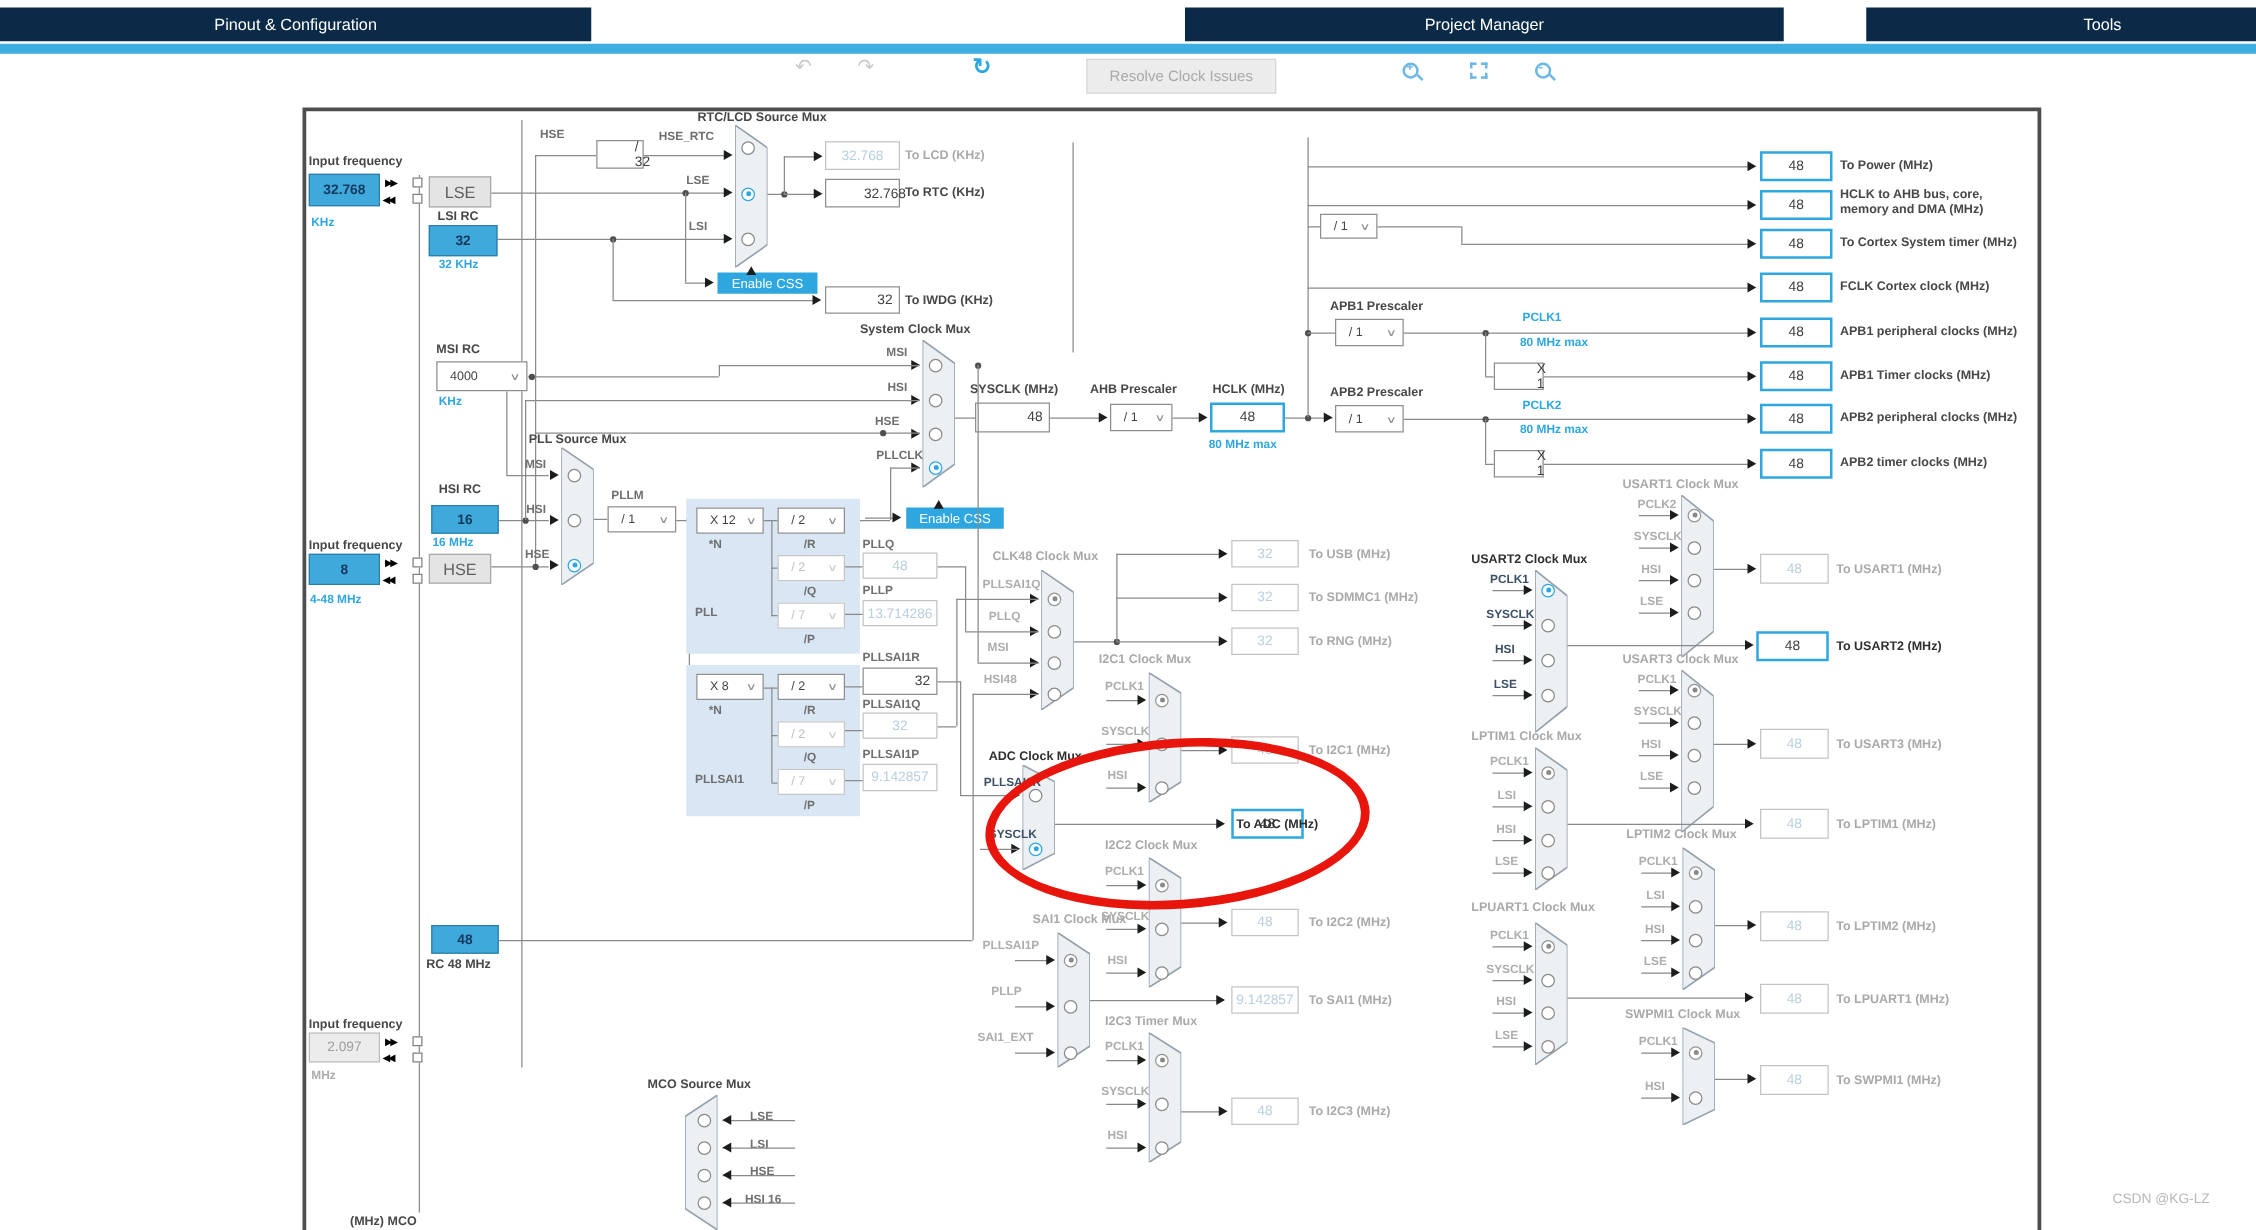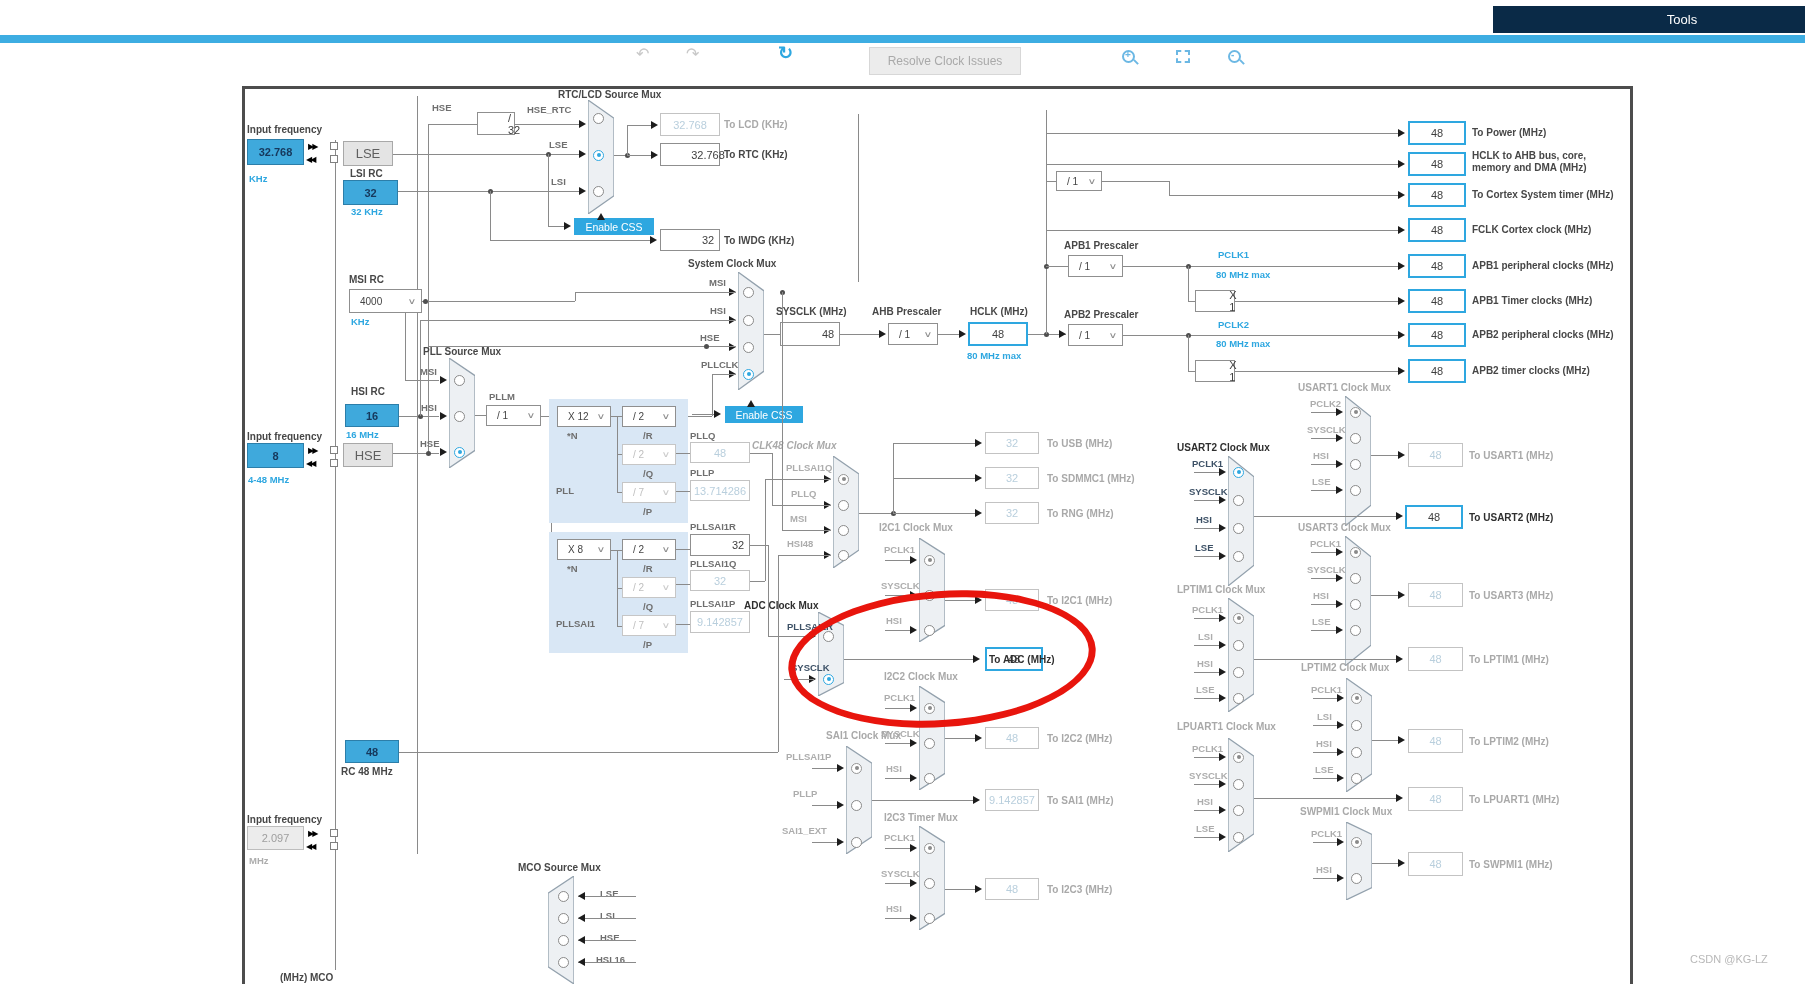--- a/index.html
+++ b/index.html
@@ -55,20 +55,22 @@
   .radio.s1{border:1.5px solid #2ea7e0;}
   .radio.s2{border:1.5px solid #969696;}
   .radio i{position:absolute;left:2.5px;top:2.5px;width:4px;height:4px;border-radius:50%;}
   .radio.s1 i{background:#2ea7e0;}
   .radio.s2 i{background:#8a8a8a;}
 </style>
 </head>
 <body>
 
 <div id="app">
+  <div class="tab" style="left:0;width:473px">Pinout &amp; Configuration</div>
+  <div class="tab" style="left:948px;width:479px">Project Manager</div>
   <div class="tab" style="left:1493px;width:378px">Tools</div>
   <div class="strip"></div>
 
   <span class="ticon" style="left:636px;top:46px">↶</span>
   <span class="ticon" style="left:686px;top:46px">↷</span>
   <span class="ticon blue" style="left:778px;top:44px">↻</span>
   <div class="resolve">Resolve Clock Issues</div>
   <span class="mag" style="left:1122px;top:50px">
       <b>+</b>
       <i></i>
@@ -356,21 +358,21 @@
     <div class="lbl g" style="left: 690px; top: 559px; position: absolute;">PLLSAI1Q</div>
     <div class="bx gray" style="left: 690px; top: 570px; width: 60px; height: 21px; position: absolute;">32</div>
     <div class="wire" style="left: 676px; top: 584px; width: 14px; height: 1px; position: absolute;"></div>
     <div class="lbl g" style="left: 690px; top: 599px; position: absolute;">PLLSAI1P</div>
     <div class="bx gray" style="left: 690px; top: 611px; width: 60px; height: 22px; position: absolute;">9.142857</div>
     <div class="wire" style="left: 676px; top: 624px; width: 14px; height: 1px; position: absolute;"></div>
     <div class="wire" style="left: 692px; top: 414px; width: 26px; height: 1px; position: absolute;"></div>
     <div class="arr r" style="left: 714px; top: 410px; position: absolute;"></div>
     <div class="btn" style="left: 725px; top: 406px; width: 78px; height: 17px; position: absolute;">Enable CSS</div>
     <div class="arr u" style="left: 747px; top: 400px; position: absolute;"></div>
-    <div class="lbl gl" style="left: 752px; top: 440px; position: absolute; font-style: italic;">CLK48 Clock Mux</div>
+    <div class="lbl gl" style="left: 794px; top: 440px; position: absolute;">CLK48 Clock Mux</div>
     <div class="muxc" style="left: 833px; top: 456px; width: 26px; height: 112px; position: absolute;"><svg width="26" height="112">
         <polygon points="0,0 26,17.92 26,94.08 0,112" fill="#edf0f3" stroke="#93a1ad" stroke-width="1.3"></polygon>
       </svg></div>
     <div class="radio s2" style="left: 838px; top: 473.5px; position: absolute;">
       <i></i>
     </div>
     <div class="radio s0" style="left: 838px; top: 499.5px; position: absolute;">
       <i></i>
     </div>
     <div class="radio s0" style="left: 838px; top: 524.5px; position: absolute;">
@@ -433,21 +435,21 @@
     <div class="wire" style="left: 885px; top: 560px; width: 29px; height: 1px; position: absolute;"></div>
     <div class="arr r" style="left: 910px; top: 556px; position: absolute;"></div>
     <div class="wire" style="left: 885px; top: 595px; width: 29px; height: 1px; position: absolute;"></div>
     <div class="arr r" style="left: 910px; top: 591px; position: absolute;"></div>
     <div class="wire" style="left: 885px; top: 630px; width: 29px; height: 1px; position: absolute;"></div>
     <div class="arr r" style="left: 910px; top: 626px; position: absolute;"></div>
     <div class="wire" style="left: 945px; top: 600px; width: 34px; height: 1px; position: absolute;"></div>
     <div class="arr r" style="left: 975px; top: 596px; position: absolute;"></div>
     <div class="bx gray" style="left: 985px; top: 589px; width: 54px; height: 22px; position: absolute;">48</div>
     <div class="lbl gl" style="left: 1047px; top: 595px; position: absolute;">To I2C1 (MHz)</div>
-    <div class="lbl bd" style="left: 744px; top: 600px; position: absolute;">ADC Clock Mux</div>
+    <div class="lbl bd" style="left: 791px; top: 600px; position: absolute;">ADC Clock Mux</div>
     <div class="muxc" style="left: 818px; top: 612px; width: 26px; height: 84px; position: absolute;"><svg width="26" height="84">
         <polygon points="0,0 26,13.44 26,70.56 0,84" fill="#edf0f3" stroke="#93a1ad" stroke-width="1.3"></polygon>
       </svg></div>
     <div class="radio s0" style="left: 823px; top: 630.5px; position: absolute;">
       <i></i>
     </div>
     <div class="radio s1" style="left: 823px; top: 673.5px; position: absolute;">
       <i></i>
     </div>
     <div class="lbl nb" style="left: 787px; top: 622px; position: absolute;">PLLSAI1R</div>

